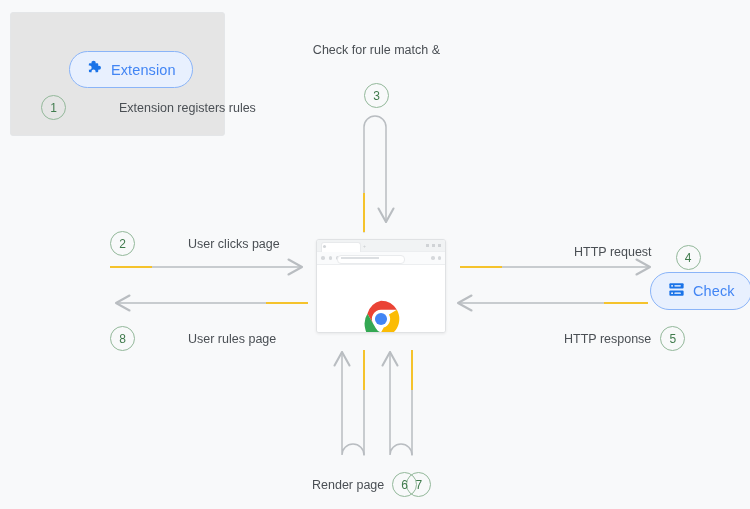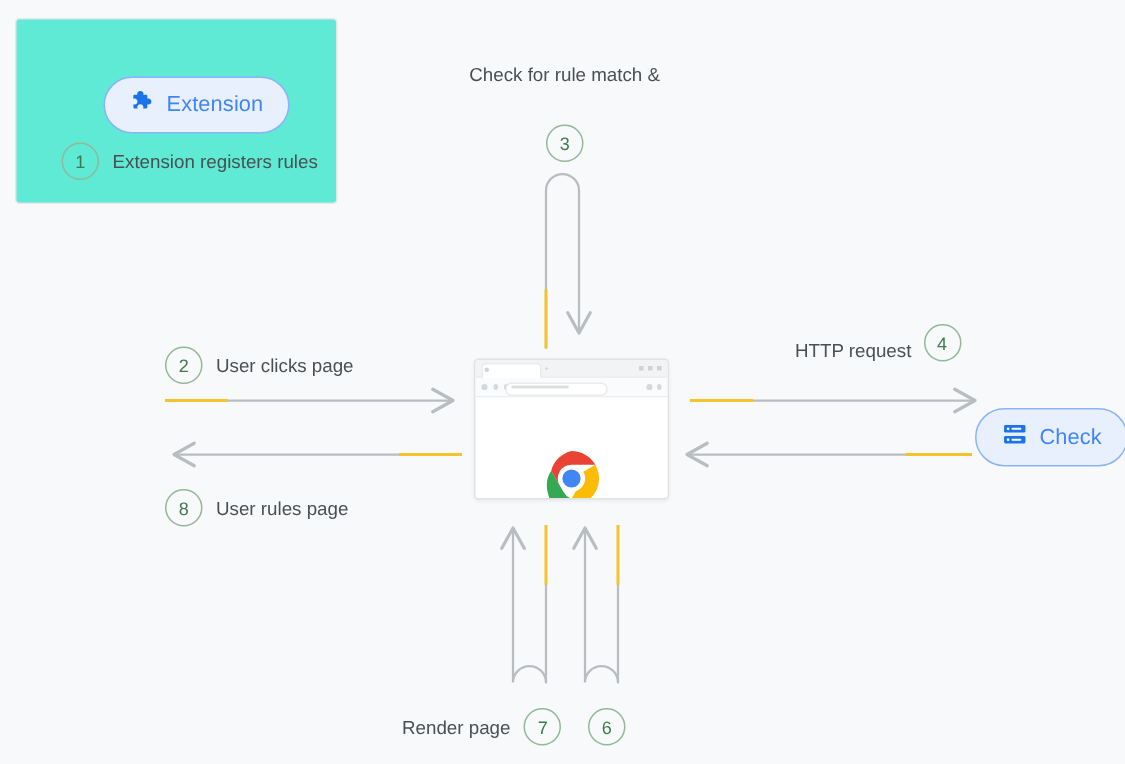--- a/index.html
+++ b/index.html
@@ -7,39 +7,39 @@
     width:750px;height:509px;
     background:#f8f9fa;
     font-family:"Liberation Sans", sans-serif;
     overflow:hidden;
   }
   #stage{position:relative;width:750px;height:509px;}
 
   
   .ext-panel{
     position:absolute;left:10px;top:12px;width:213px;height:122px;
-    background:#5eead4;border:1px solid #e4e6e8;border-radius:3px;
+    background:#e5e5e5;border:1px solid #e4e6e8;border-radius:3px;
   }
   .chip{
     display:inline-flex;align-items:center;gap:7px;
     background:#e8f0fe;border:1px solid #8ab4f8;border-radius:22px;
     padding:7px 16px;color:#4285f4;font-size:14.5px;letter-spacing:.1px;
   }
   .chip .chip-label{color:#4285f4;}
   .ext-chip-wrap{position:absolute;left:58px;top:38px;}
   .ext-step{position:absolute;left:30px;top:82px;display:flex;align-items:center;gap:9px;}
 
   
   .step-num{
     width:23px;height:23px;border-radius:50%;
     border:1px solid #93b89a;color:#3f7a4c;
     font-size:12px;display:flex;align-items:center;justify-content:center;
     background:transparent;flex:0 0 auto;
   }
-  .step-text{color:#4a4f54;font-size:12.5px;white-space:nowrap;}
+  .step-text{color:#4a4f54;font-size:12.5px;white-space:nowrap;margin-left:44px;}
 
   
   .lbl{position:absolute;color:#4a4f54;font-size:12.5px;white-space:nowrap;}
   .lbl-center{text-align:right;line-height:17px;}
 
   
   .browser{
     position:absolute;left:316px;top:239px;width:128px;height:92px;
     background:#ffffff;border:1px solid #e0e2e4;border-radius:3px;
     box-shadow:0 1px 3px rgba(0,0,0,.07);overflow:hidden;
@@ -152,27 +152,31 @@
   <div style="position:absolute;left:110px;top:231px;display:flex;align-items:center;gap:9px;">
     <span class="step-num">2</span>
     <span class="step-text">User clicks page</span>
   </div>
 
   <div style="position:absolute;left:110px;top:326px;display:flex;align-items:center;gap:9px;">
     <span class="step-num">8</span>
     <span class="step-text">User rules page</span>
   </div>
 
-  <div style="position:absolute;left:530px;top:216px;display:flex;align-items:flex-end;gap:8px;">
+  <div style="position:absolute;left:530px;top:245px;display:flex;align-items:flex-start;gap:24px;">
     <span class="step-text">HTTP request</span>
     <span class="step-num">4</span>
   </div>
 
-
-  <div style="position:absolute;left:268px;top:472px;display:flex;align-items:center;gap:9px;">
+  <div style="position:absolute;left:520px;top:326px;display:flex;align-items:center;gap:9px;">
+    <span class="step-text">HTTP response</span>
+    <span class="step-num">5</span>
+  </div>
+
+  <div style="position:absolute;left:268px;top:472px;display:flex;align-items:center;gap:22px;">
     <span class="step-text">Render page</span>
     <span class="step-num">7</span>
   </div>
 
   <div style="position:absolute;left:392px;top:472px;display:flex;align-items:center;gap:9px;">
     <span class="step-num">6</span>
   </div>
 
 
   <div class="server-chip">

